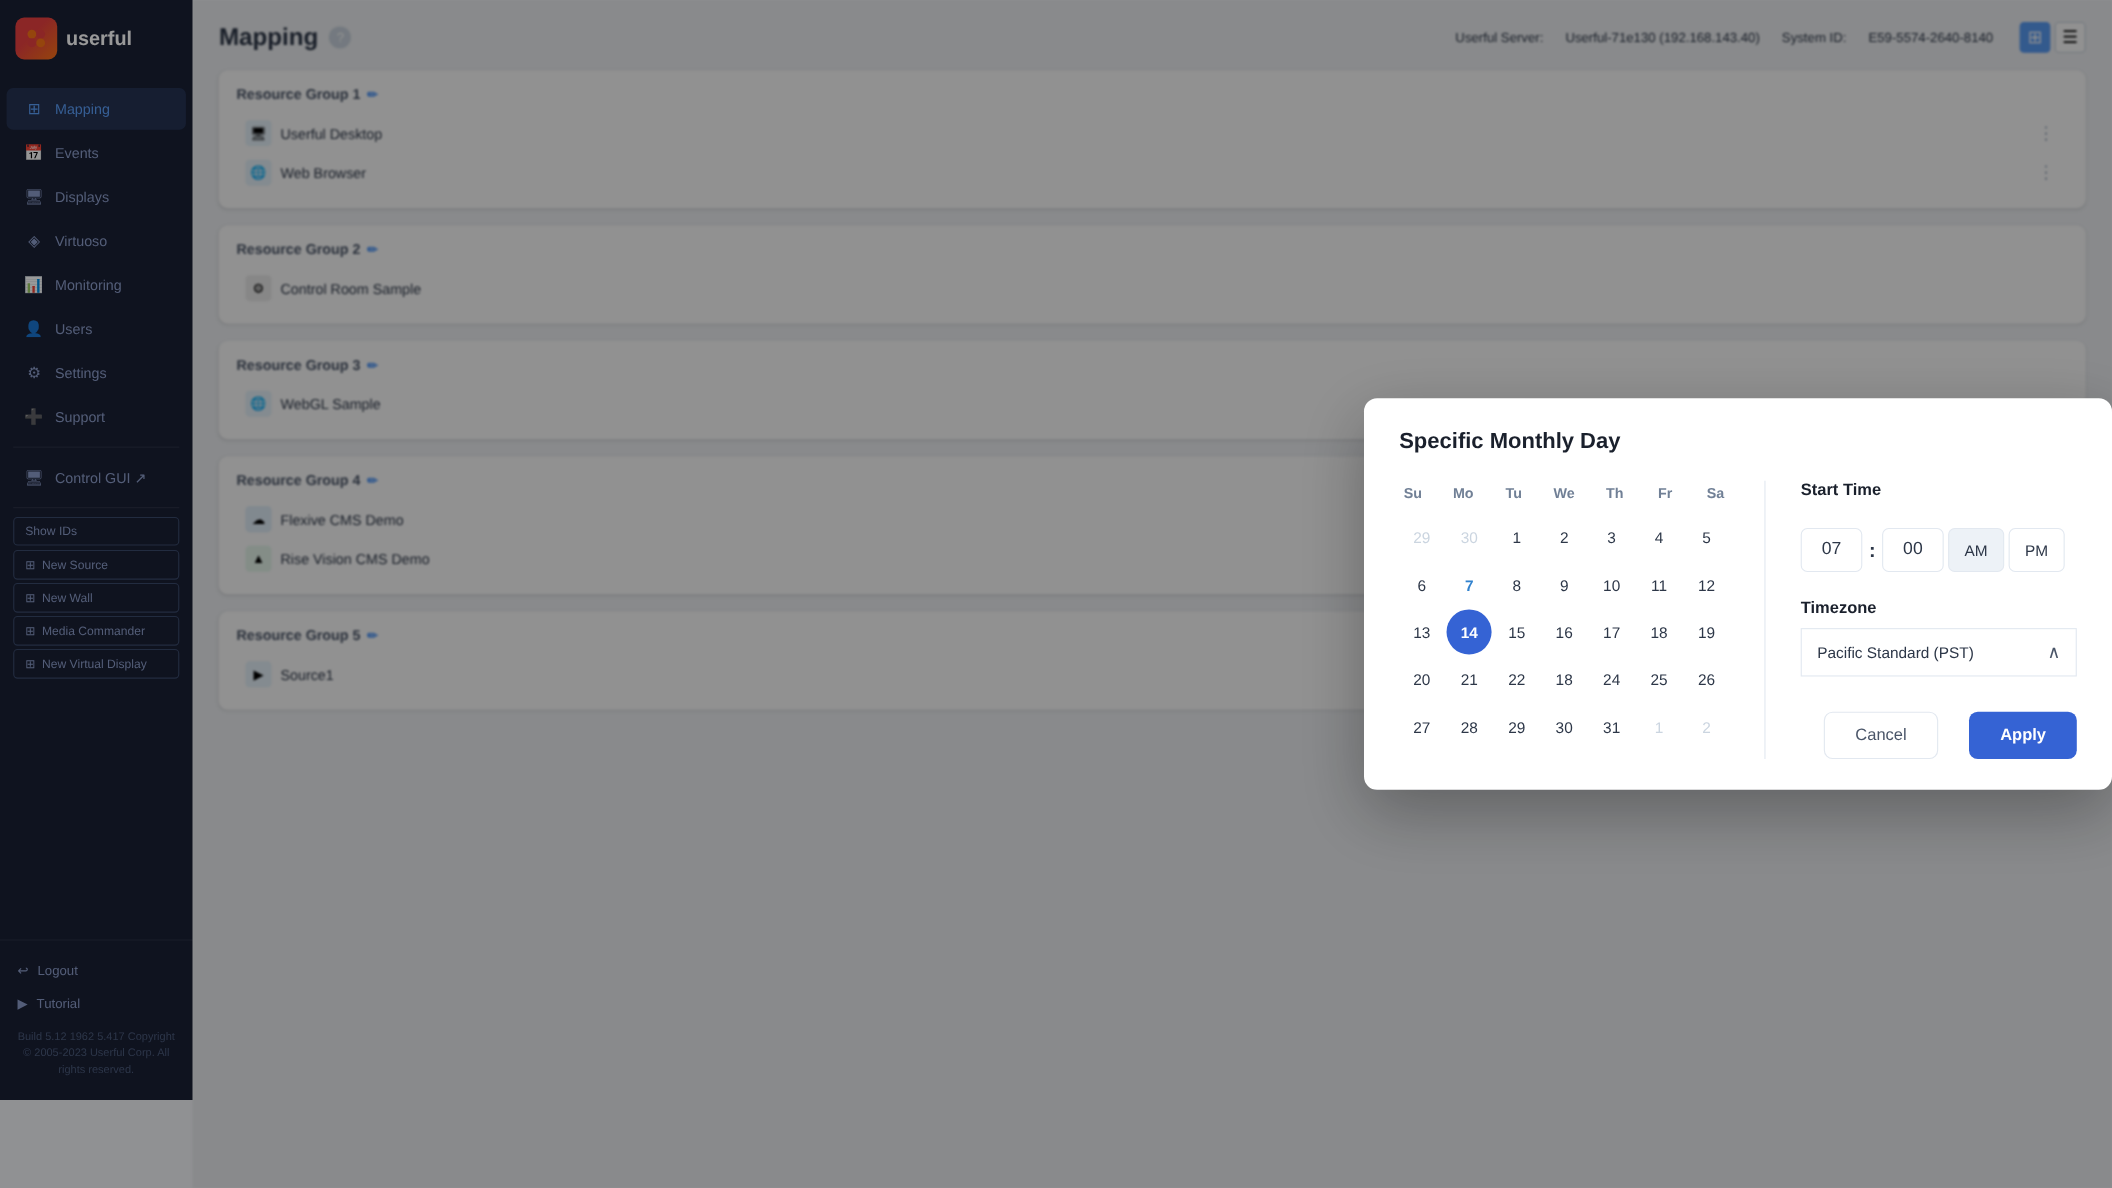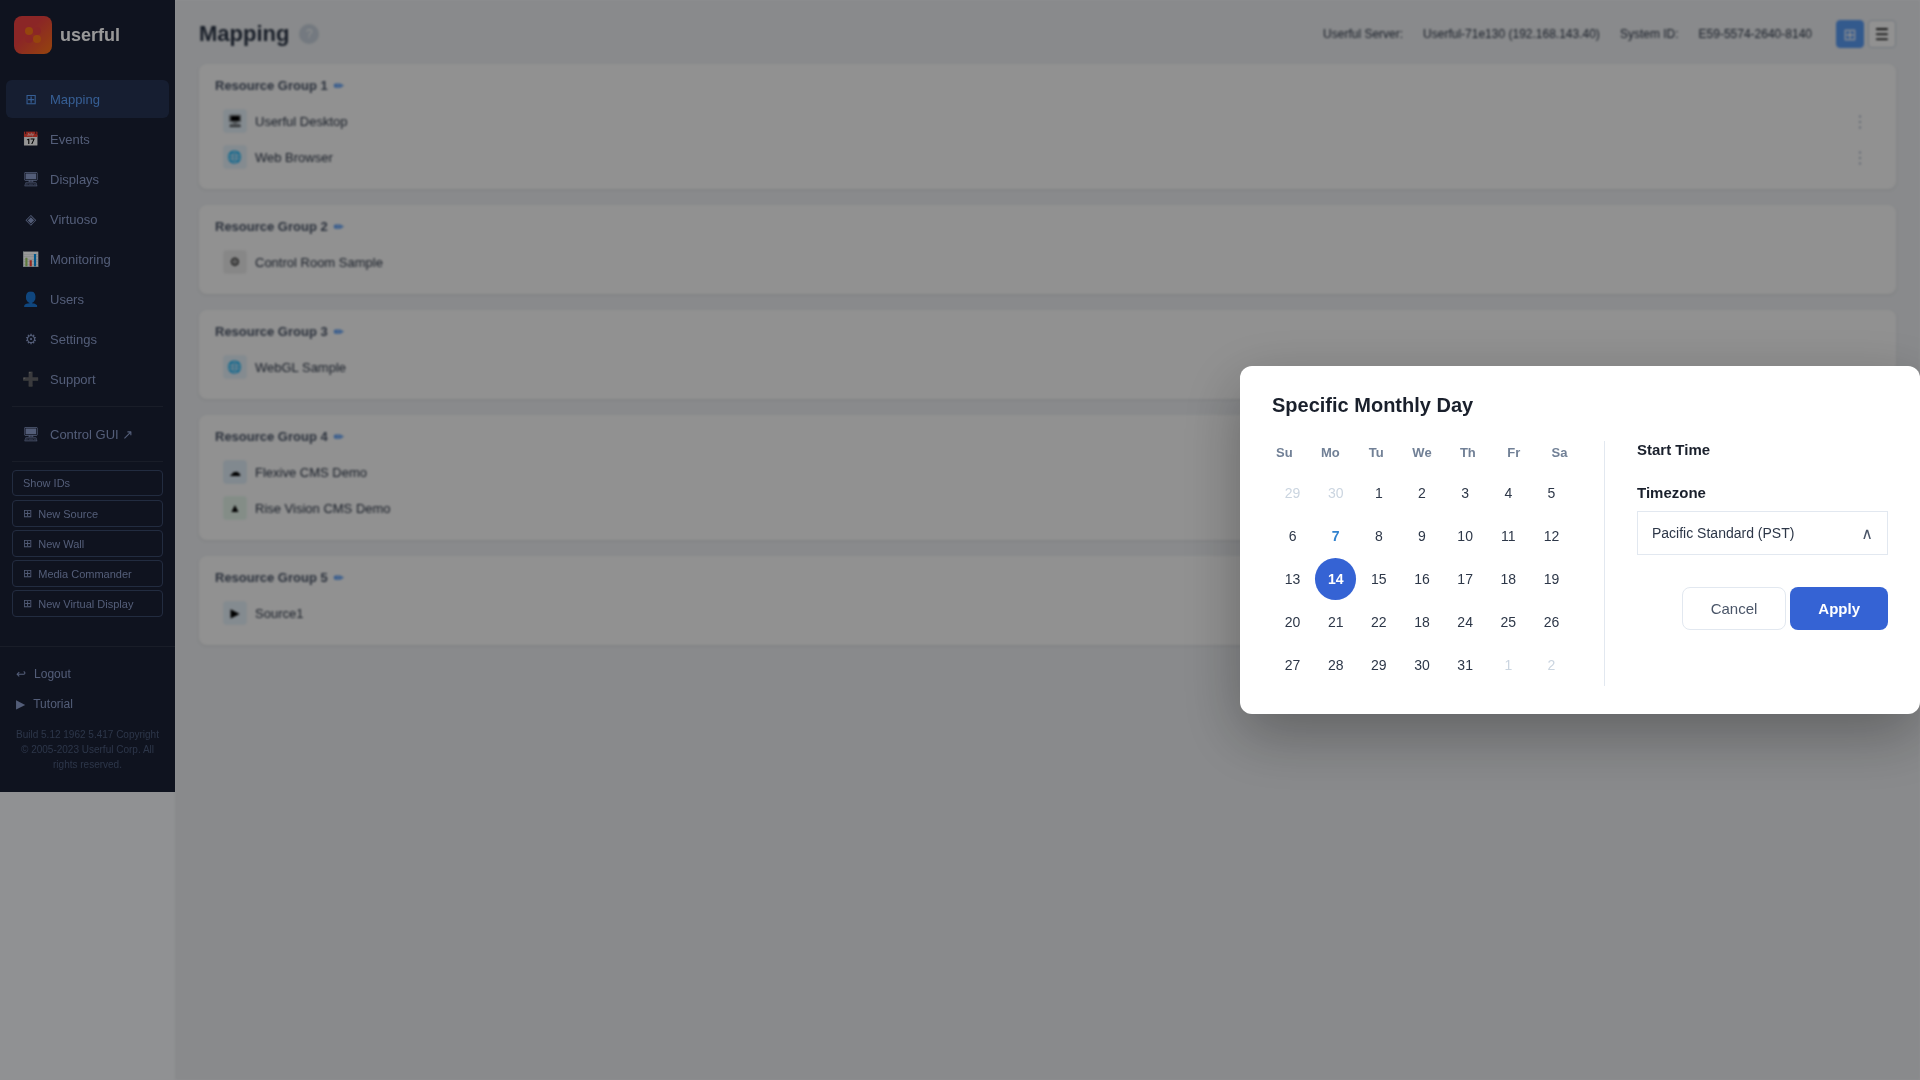--- a/index.html
+++ b/index.html
@@ -1,20 +1,20 @@
 <!DOCTYPE html>
 <html><head>
   <meta charset="utf-8">
   <style>
     * { box-sizing: border-box; margin: 0; padding: 0; }
     body { font-family: -apple-system, BlinkMacSystemFont, 'Segoe UI', sans-serif; background: #f0f2f5; width: 1920px; height: 1080px; overflow: hidden; position: relative; }
 
     
     .sidebar {
-      position: fixed; left: 0; top: 0; width: 175px; height: 792px;
+      position: fixed; left: 0; top: 0; width: 175px; height: 1000px;
       background: #1a2035; display: flex; flex-direction: column; z-index: 10;
     }
     .sidebar-logo {
       padding: 16px 14px; display: flex; align-items: center; gap: 8px;
     }
     .logo-icon {
       width: 38px; height: 38px; background: linear-gradient(135deg, #e84040 40%, #f97316 100%);
       border-radius: 8px; display: flex; align-items: center; justify-content: center;
       color: white; font-weight: bold; font-size: 13px;
     }
@@ -131,21 +131,21 @@
     .tz-select {
       width: 100%; height: 44px; border: 1px solid #e2e8f0; border-radius: 0;
       padding: 0 14px; font-size: 14px; color: #2d3748;
       background: white; cursor: pointer; display: flex; align-items: center;
       justify-content: space-between; margin-bottom: 32px;
     }
     .tz-select-text { font-size: 14px; color: #2d3748; }
     .tz-chevron { font-size: 16px; color: #4a5568; }
 
     
-    .dialog-actions { display: flex; justify-content: flex-end; gap: 4px; margin-top: 8px; }
+    .dialog-actions { display: flex; justify-content: flex-end; gap: 28px; margin-top: 8px; }
     .cancel-btn {
       padding: 12px 28px; border: 1px solid #e2e8f0; border-radius: 8px;
       background: white; color: #4a5568; font-size: 15px; font-weight: 500;
       cursor: pointer;
     }
     .apply-btn {
       padding: 12px 28px; border: none; border-radius: 8px;
       background: #3563d4; color: white; font-size: 15px; font-weight: 600;
       cursor: pointer;
     }
@@ -378,20 +378,27 @@
             <div class="cal-cell">31</div>
             <div class="cal-cell cal-disabled">1</div>
             <div class="cal-cell cal-disabled">2</div>
           </div>
       </div>
 
       <div class="sep-line"></div>
 
       <div class="time-panel">
         <div class="time-label">Start Time</div>
+        <div class="time-inputs">
+          <input class="time-field" type="text" value="07" style="">
+          <span class="time-colon">:</span>
+          <input class="time-field" type="text" value="00" style="">
+          <button class="ampm-btn active">AM</button>
+          <button class="ampm-btn">PM</button>
+        </div>
 
         <div class="tz-label">Timezone</div>
         <div class="tz-select">
           <span class="tz-select-text">Pacific Standard (PST)</span>
           <span class="tz-chevron">∧</span>
         </div>
 
         <div class="dialog-actions">
           <button class="cancel-btn">Cancel</button>
           <button class="apply-btn">Apply</button>

